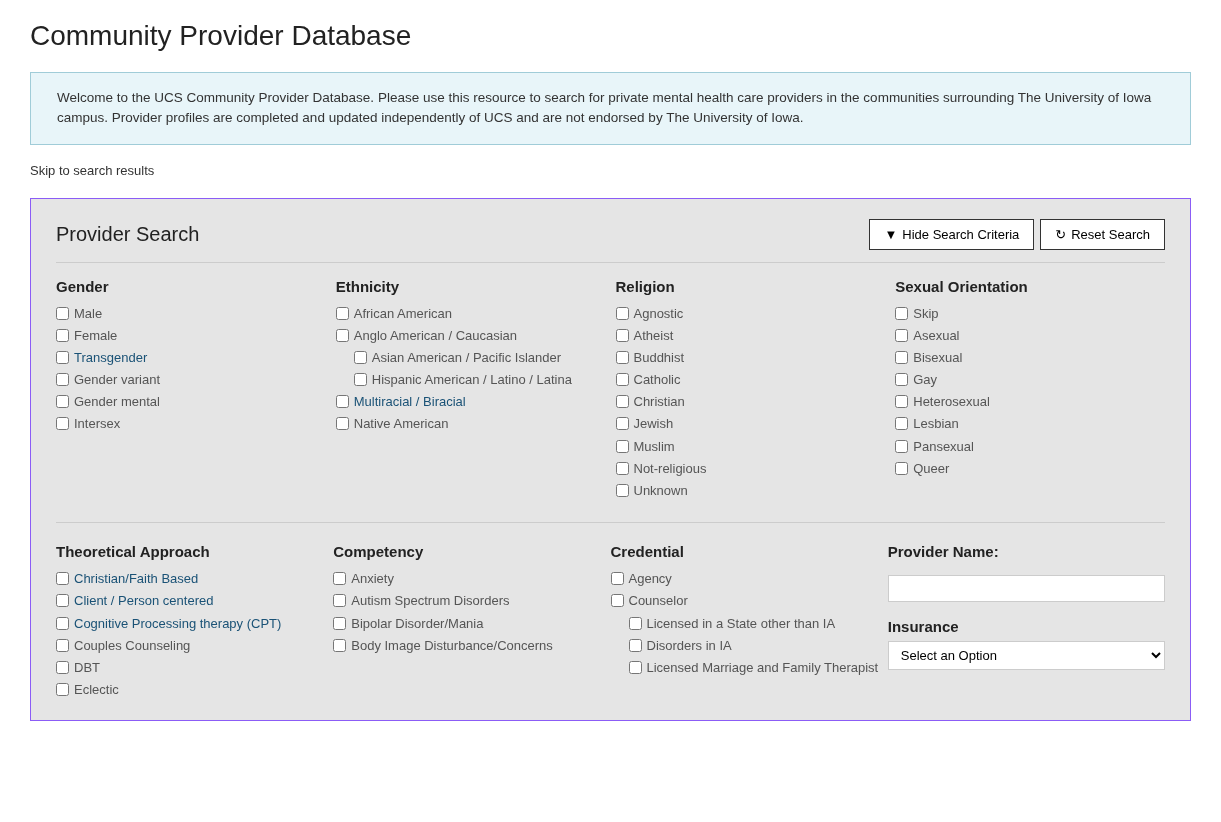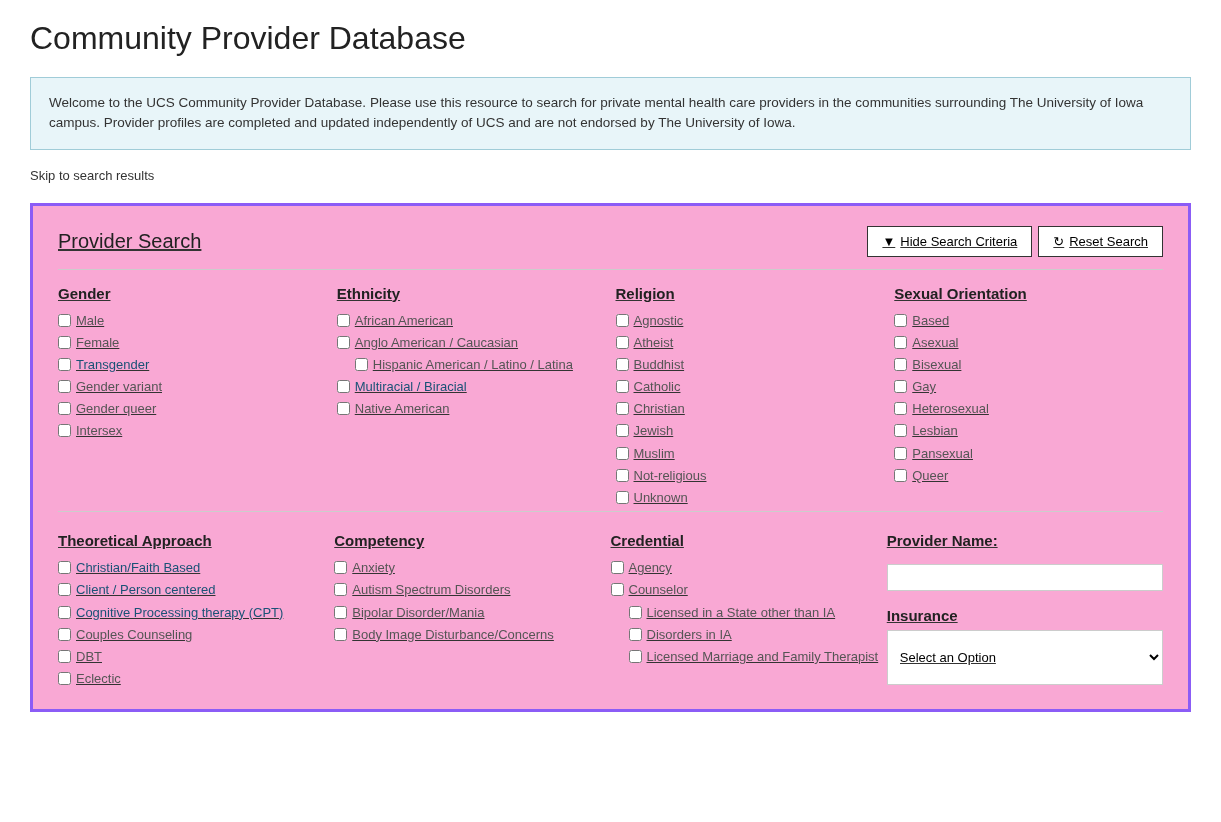--- a/index.html
+++ b/index.html
@@ -4,47 +4,46 @@
   <style>
     * { box-sizing: border-box; margin: 0; padding: 0; }
     body {
       font-family: Arial, sans-serif;
       font-size: 14px;
       color: #333;
       background: #fff;
       padding: 20px 30px;
     }
     h1.page-title {
-      font-size: 32px;
+      font-size: 28px;
       font-weight: normal;
       margin-bottom: 20px;
       color: #222;
     }
     .info-box {
       border: 1px solid #a0ccd8;
       background: #e8f5f9;
-      padding: 15px 18px;
+      padding: 15px 26px;
       margin-bottom: 18px;
       font-size: 13.5px;
       line-height: 1.5;
       color: #333;
     }
     .skip-link {
       display: block;
       margin-bottom: 20px;
       color: #333;
       font-size: 13px;
       cursor: pointer;
       text-decoration: none;
     }
     .search-panel {
-      border: 3px solid #8b5cf6;
-      background: #f9a8d4;
+      border: 1px solid #8b5cf6;
+      background: #e5e5e5;
       padding: 20px 25px;
-      text-decoration: underline;
     }
     .search-panel-header {
       display: flex;
       align-items: center;
       justify-content: space-between;
       margin-bottom: 15px;
       padding-bottom: 12px;
       border-bottom: 1px solid #ccc;
     }
     .search-panel-title {
@@ -64,21 +63,21 @@
       cursor: pointer;
       display: flex;
       align-items: center;
       gap: 5px;
     }
     .criteria-grid {
       display: grid;
       grid-template-columns: 1fr 1fr 1fr 1fr;
       gap: 10px;
       margin-bottom: 20px;
-      padding-bottom: 0;
+      padding-bottom: 18px;
       border-bottom: 1px solid #ccc;
     }
     .section-title {
       font-weight: bold;
       font-size: 15px;
       margin-bottom: 10px;
       color: #222;
     }
     .checkbox-item {
       display: flex;
@@ -125,21 +124,21 @@
     }
     .insurance-label {
       font-weight: bold;
       font-size: 15px;
       margin-top: 16px;
       margin-bottom: 6px;
       color: #222;
     }
     .insurance-select {
       width: 100%;
-      padding: 18px 8px;
+      padding: 5px 8px;
       border: 1px solid #ccc;
       font-size: 13px;
       background: #fff;
     }
     .indented {
       margin-left: 18px;
     }
   </style>
 </head>
 <body>
@@ -183,37 +182,41 @@
       <div class="checkbox-item">
         <input type="checkbox" id="g3" style="">
         <label for="g3" class="blue">Transgender</label>
       </div>
       <div class="checkbox-item">
         <input type="checkbox" id="g4" style="">
         <label for="g4">Gender variant</label>
       </div>
       <div class="checkbox-item">
         <input type="checkbox" id="g5" style="">
-        <label for="g5">Gender queer</label>
+        <label for="g5">Gender mental</label>
       </div>
       <div class="checkbox-item">
         <input type="checkbox" id="g6" style="">
         <label for="g6">Intersex</label>
       </div>
     </div>
 
     <div>
       <div class="section-title">Ethnicity</div>
       <div class="checkbox-item">
         <input type="checkbox" id="e1" style="">
         <label for="e1">African American</label>
       </div>
       <div class="checkbox-item">
         <input type="checkbox" id="e2" style="">
         <label for="e2">Anglo American / Caucasian</label>
+      </div>
+      <div class="checkbox-item indented">
+        <input type="checkbox" id="e3" style="">
+        <label for="e3">Asian American / Pacific Islander</label>
       </div>
       <div class="checkbox-item indented">
         <input type="checkbox" id="e4" style="">
         <label for="e4">Hispanic American / Latino / Latina</label>
       </div>
       <div class="checkbox-item">
         <input type="checkbox" id="e5" style="">
         <label for="e5" class="blue">Multiracial / Biracial</label>
       </div>
       <div class="checkbox-item">
@@ -259,21 +262,21 @@
       <div class="checkbox-item">
         <input type="checkbox" id="r9" style="">
         <label for="r9">Unknown</label>
       </div>
     </div>
 
     <div>
       <div class="section-title">Sexual Orientation</div>
       <div class="checkbox-item">
         <input type="checkbox" id="s1" style="">
-        <label for="s1">Based</label>
+        <label for="s1">Skip</label>
       </div>
       <div class="checkbox-item">
         <input type="checkbox" id="s2" style="">
         <label for="s2">Asexual</label>
       </div>
       <div class="checkbox-item">
         <input type="checkbox" id="s3" style="">
         <label for="s3">Bisexual</label>
       </div>
       <div class="checkbox-item">

